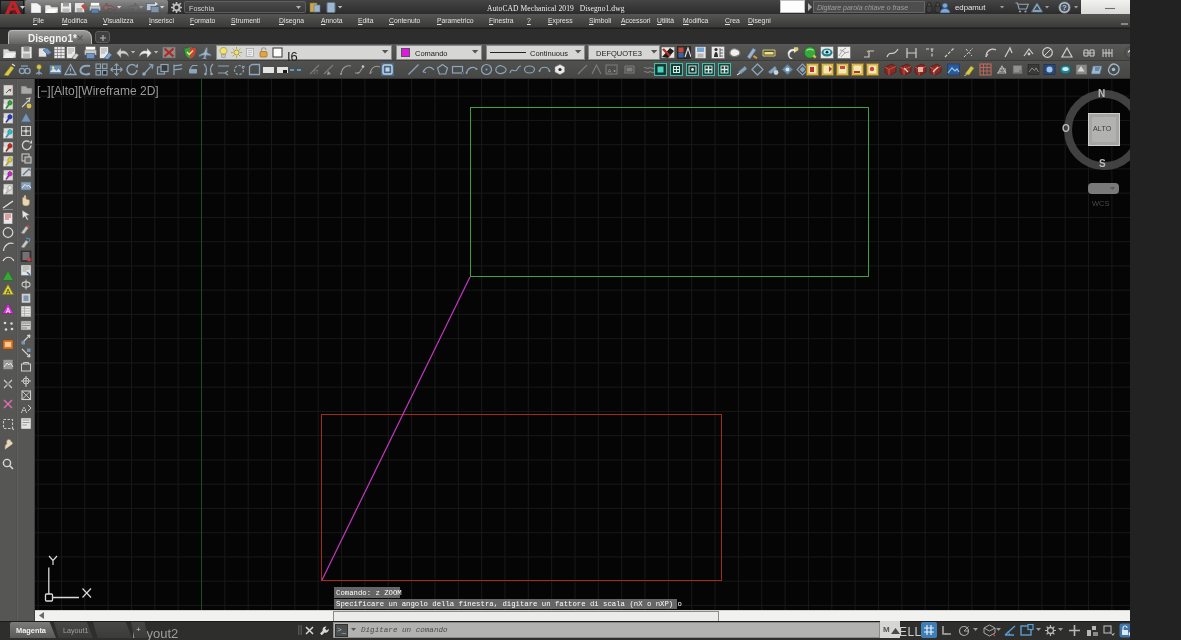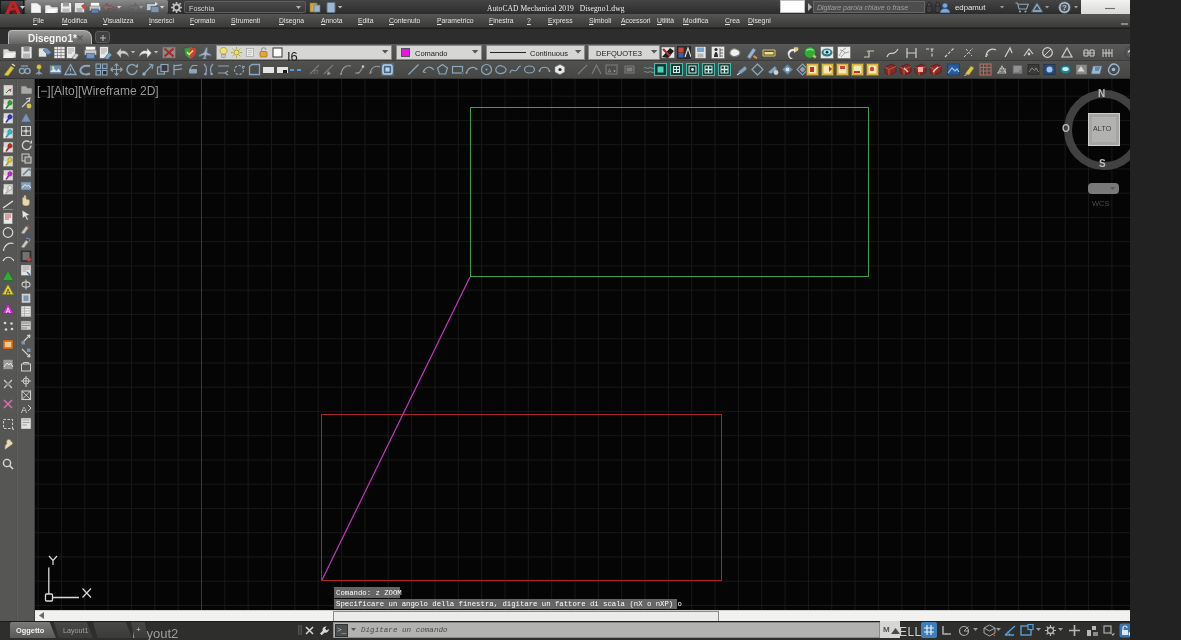--- a/index.html
+++ b/index.html
@@ -925,21 +925,21 @@
 <div style="left:1166px;top:610px;width:15px;height:11px;background:#e1e1e0;"></div>
 <svg style="position:absolute;left:1168px;top:611px;" width="11" height="9" viewBox="0 0 11 9">
       <rect x="0.5" y="0.5" width="9" height="8" fill="#5a5a5a"></rect>
       <path d="M2 2l6 5M8 2L2 7" stroke="#cfcfcf" stroke-width=".8"></path>
     </svg>
 <div style="left:333px;top:610.5px;width:386px;height:11px;background:#ececea;border:1px solid #8a8a8a;"></div>
 <div style="left:1166px;top:79px;width:15px;height:531px;background:linear-gradient(90deg,#9a9a99,#636362);border-left:1px solid #b5b5b5;"></div>
 <div style="left:1177px;top:330px;font-size:7.5px;color:#3a3a3a;transform:rotate(90deg);transform-origin:0 0;width:44px;">Proprietà</div>
 <div style="left:0px;top:621px;width:1181px;height:19px;background:#2e2e2d;border-top:1px solid #1c1c1c;"></div>
 <div style="left:10px;top:622px;width:46px;height:16px;background:linear-gradient(#7a7a79,#5a5a59);clip-path:polygon(0 0,86% 0,100% 100%,0 100%);border-radius:2px 0 0 0;"></div>
-<div style="left:16px;top:626px;font-size:7.4px;font-weight:bold;color:#f2f2f2;">Oggetto</div>
+<div style="left:16px;top:626px;font-size:7.4px;font-weight:bold;color:#f2f2f2;">Magenta</div>
 <div style="left:54px;top:622px;width:39px;height:16px;background:linear-gradient(#474746,#3b3b3a);clip-path:polygon(0 0,84% 0,100% 100%,12% 100%);"></div>
 <div style="left:63px;top:626px;font-size:7.2px;color:#9f9f9f;">Layout1</div>
 <div style="left:93px;top:622px;width:39px;height:16px;background:linear-gradient(#474746,#3b3b3a);clip-path:polygon(0 0,84% 0,100% 100%,12% 100%);"></div>
 <div style="left:103px;top:626px;font-size:13px;color:#9f9f9f;padding-left:29px;">Layout2</div>
 <div style="left:131px;top:622px;width:17px;height:16px;background:linear-gradient(#474746,#3b3b3a);clip-path:polygon(0 0,80% 0,100% 100%,20% 100%);"></div>
 <div style="left:136px;top:625px;font-size:8px;color:#cfcfcf;">+</div>
 <svg style="position:absolute;left:297px;top:625px;" width="6" height="11" viewBox="0 0 6 11">
       <path d="M1 1h1.5M1 3h1.5M1 5h1.5M1 7h1.5M1 9h1.5M3.5 1H5M3.5 3H5M3.5 5H5M3.5 7H5M3.5 9H5" stroke="#777" stroke-width="1"></path>
     </svg>
 <svg style="position:absolute;left:305px;top:626px;" width="9" height="9" viewBox="0 0 9 9">

